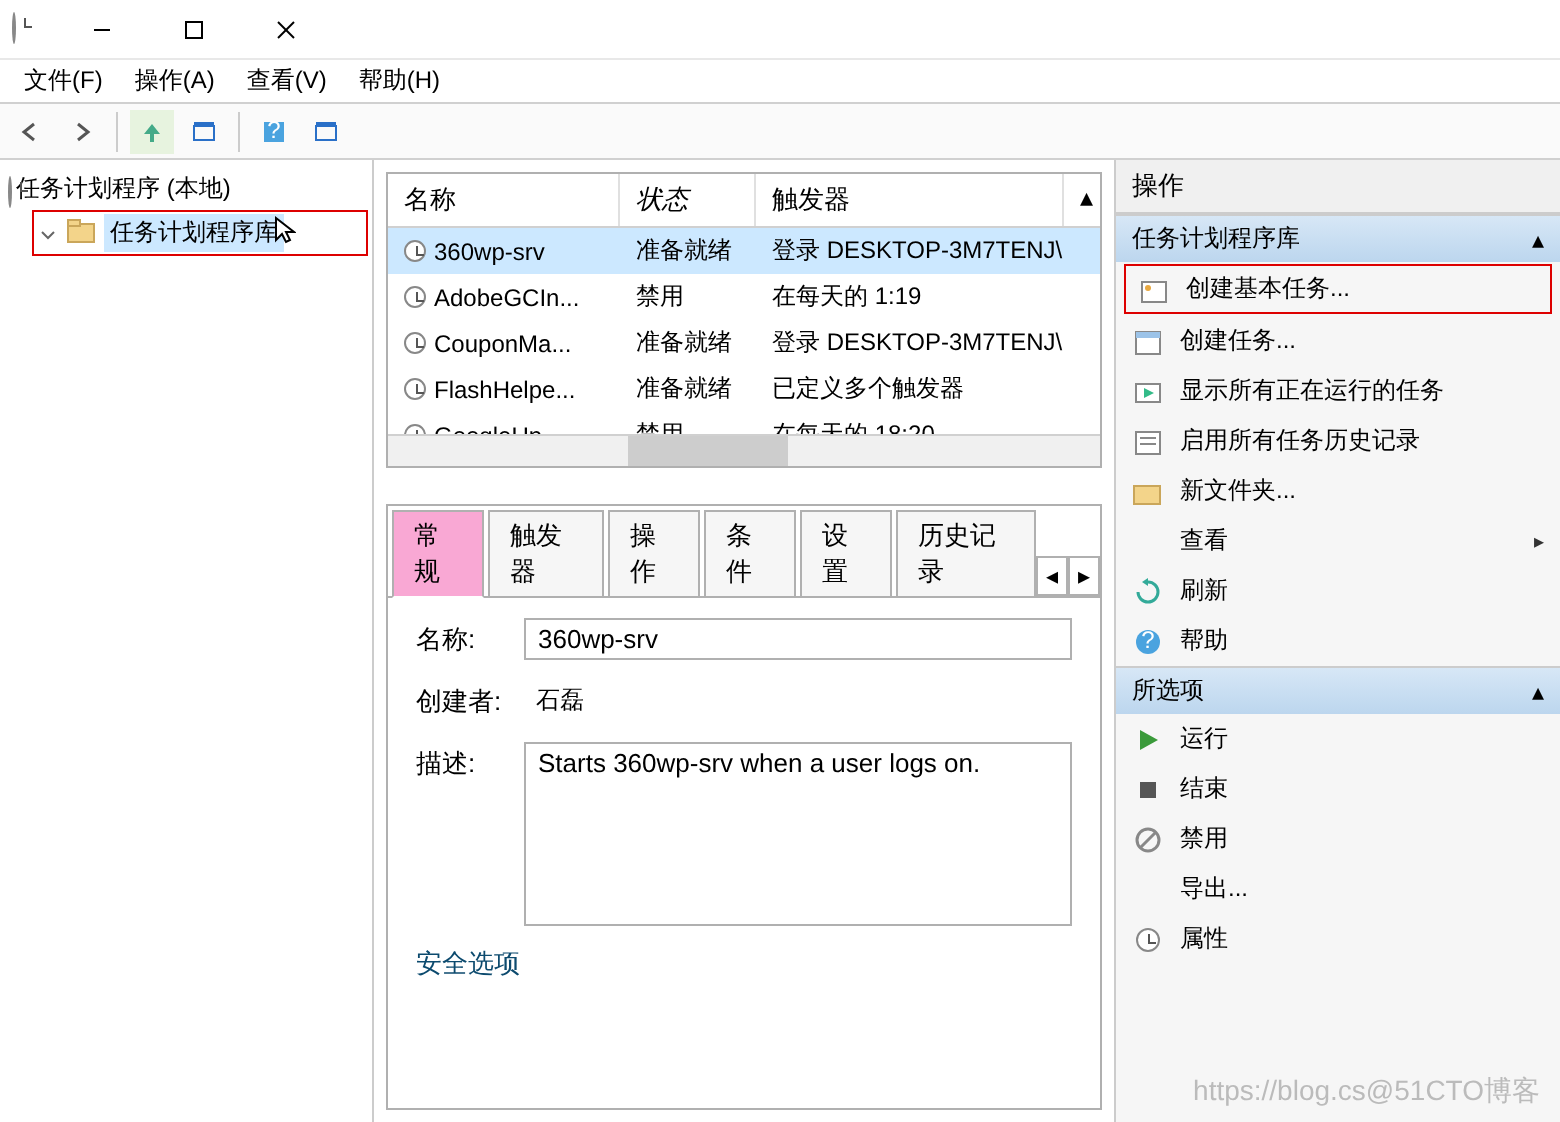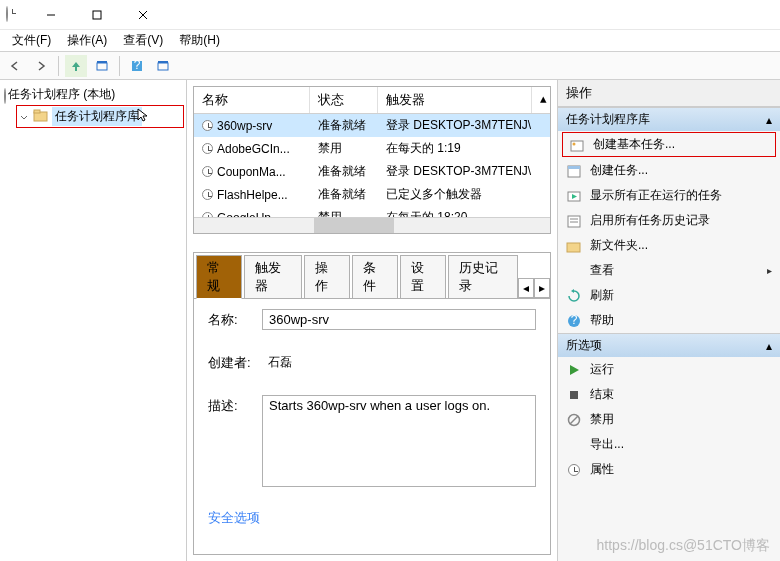--- a/index.html
+++ b/index.html
@@ -21,39 +21,39 @@
 .treepane { width: 187px; border-right: 1px solid #ccc; background: #fff; padding: 4px 2px; }
 .treerow { display: flex; align-items: flex-end; padding: 2px; font-size: 13px; }
 .treerow .icon { margin-right: 2px; }
 .treerow2 { margin-left: 14px; display: flex; align-items: center; border: 1px solid #d00; padding: 1px 6px 1px 1px; }
 .treerow2 .sel { background: #cce8ff; padding: 1px 3px; }
 
 .center { flex: 1; display: flex; flex-direction: column; border-right: 1px solid #ccc; padding: 6px; gap: 18px; }
 .listbox { border: 1px solid #b0b0b0; background: #fff; height: 148px; display: flex; flex-direction: column; }
 .lhead { display: flex; border-bottom: 1px solid #d0d0d0; background: #fff; }
 .lhead div { padding: 4px 8px; border-right: 1px solid #e0e0e0; font-size: 13px; }
-.lhead .c1 { width: 116px; } .lhead .c2 { width: 68px; } .lhead .c3 { flex: 1; }
+.lhead .c1 { width: 116px; } .lhead .c2 { width: 68px; font-style: italic; } .lhead .c3 { flex: 1; }
 .upbtn { width: 18px; text-align: center; border-right: none !important; }
 .lbody { overflow: hidden; flex: 1; }
 .lrow { display: flex; padding: 2px 0; font-size: 13px; }
 .lrow div { padding: 1px 8px; white-space: nowrap; overflow: hidden; }
 .lrow .c1 { width: 116px; display: flex; align-items: center; gap: 4px; }
 .lrow .c2 { width: 68px; } .lrow .c3 { flex: 1; }
 .lrow.selrow { background: #cce8ff; }
 .sbar { height: 16px; background: #f0f0f0; border-top: 1px solid #d0d0d0; display: flex; }
 .sbar .thumb { width: 80px; background: #cdcdcd; margin-left: 120px; }
 
 .detailbox { border: 1px solid #b0b0b0; flex: 1; display: flex; flex-direction: column; background: #fff; }
 .tabs { display: flex; align-items: flex-end; border-bottom: 1px solid #b0b0b0; background: #fff; padding-top: 2px; }
 .tab { padding: 3px 10px; border: 1px solid #b0b0b0; border-bottom: none; margin-left: 2px; background: #f6f6f6; font-size: 13px; }
-.tab.active { background: #a16207; border-bottom: 1px solid #fff; margin-bottom: -1px; }
+.tab.active { background: #f9a8d4; border-bottom: 1px solid #fff; margin-bottom: -1px; }
 .tabnav { margin-left: auto; display: flex; }
 .tabnav div { width: 16px; height: 20px; display: flex; align-items: center; justify-content: center; border: 1px solid #b0b0b0; }
 .form { padding: 10px 14px; flex: 1; }
-.frow { display: flex; margin-bottom: 22px; align-items: flex-start; }
+.frow { display: flex; margin-bottom: 10px; align-items: flex-start; }
 .flabel { width: 54px; font-size: 13px; padding-top: 2px; }
 .fval { flex: 1; border: 1px solid #b0b0b0; padding: 2px 6px; min-height: 20px; background: #fff; font-size: 13px; }
 .fval.tall { height: 92px; }
 
 .actions { width: 222px; background: #f6f6f6; display: flex; flex-direction: column; }
 .ahdr { padding: 4px 8px; font-size: 13px; border-bottom: 1px solid #ccc; background: #f0f0f0; }
 .asection { background: linear-gradient(#d7e7f6,#bcd6ee); padding: 3px 8px; font-size: 13px; display: flex; justify-content: space-between; align-items: center; border-top: 1px solid #ccc; }
 .aitem { display: flex; align-items: center; gap: 8px; padding: 4px 8px; font-size: 13px; }
 .aitem.hl { border: 1px solid #d00; margin: 1px 4px; padding: 3px 6px; }
 .aitem .iconbox { width: 16px; height: 16px; display: flex; align-items: center; justify-content: center; }
@@ -228,21 +228,21 @@
             <div class="fval">360wp-srv</div>
           </div>
         <div class="frow">
             <div class="flabel">创建者:</div>
             <div style="padding:2px 6px">石磊</div>
           </div>
         <div class="frow">
             <div class="flabel">描述:</div>
             <div class="fval tall">Starts 360wp-srv when a user logs on.</div>
           </div>
-        <div style="color:#3b82f6;font-size:13px">安全选项</div>
+        <div style="color:#0c4a6e;font-size:13px">安全选项</div>
       </div>
     </div>
   </div>
 
   <div class="actions">
     <div class="ahdr">操作</div>
     <div class="asection">
         <span>任务计划程序库</span>
         <span>▴</span>
       </div>

